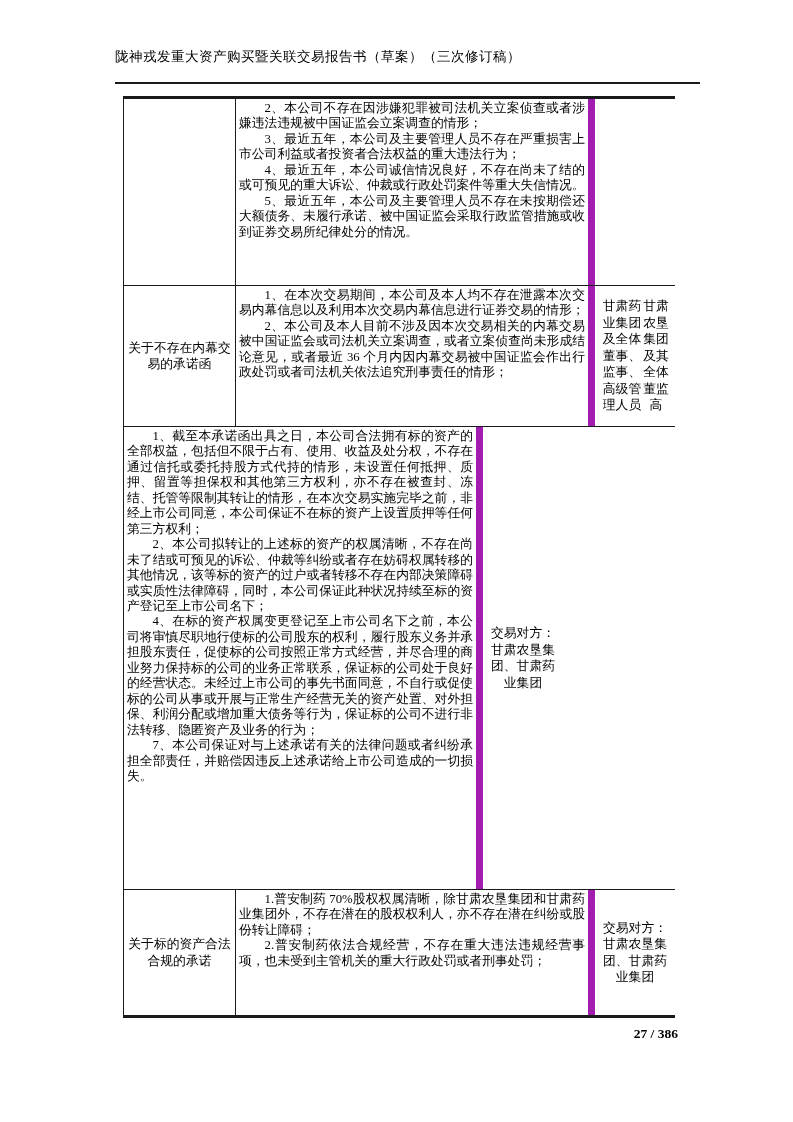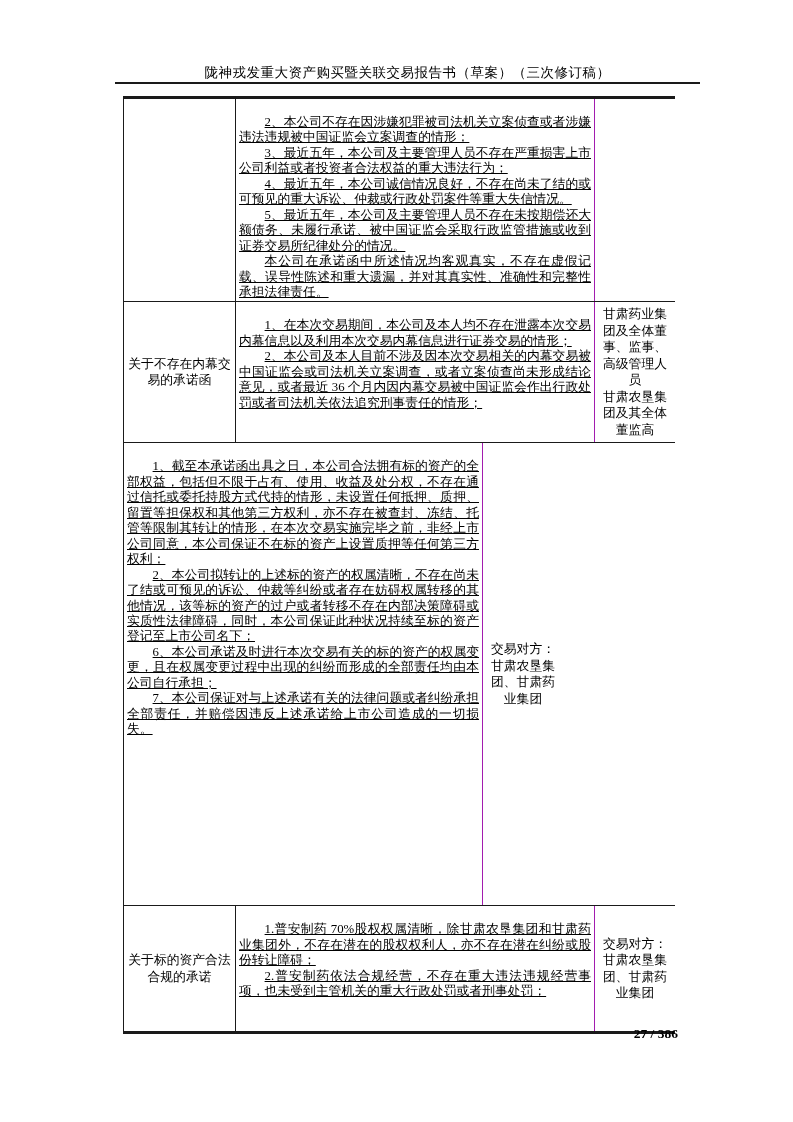--- a/index.html
+++ b/index.html
@@ -11,23 +11,23 @@
     margin: 0 auto;
     background: #ffffff;
     overflow: hidden;
   }
   .header {
     position: absolute;
     left: 115px; top: 58px;
     width: 585px; height: 26px;
     border-bottom: 2px solid #1a1a1a;
     display: flex;
-    justify-content: center;
+    justify-content: flex-start;
     align-items: flex-end;
-    padding-bottom: 0;
+    padding-bottom: 16px;
     font-size: 13.5px;
     letter-spacing: 0.5px;
   }
   .doc-table {
     position: absolute;
     left: 123px; top: 96px;
     width: 552px;
     border-top: 3px solid #1a1a1a;
     border-bottom: 3px solid #1a1a1a;
     border-left: 1px solid #1a1a1a;
@@ -43,32 +43,31 @@
     width: 112px;
     border-right: 1px solid #1a1a1a;
     display: flex; flex-direction: column;
     justify-content: center; align-items: flex-start;
     text-align: center;
     line-height: 16.5px;
     padding: 2px 2px;
   }
   .cell-content {
     width: 359px;
-    border-right: 1px solid #a21caf;
-    padding: 16px 3px 1px 3px;
+    border-right: 7px solid #a21caf;
+    padding: 2px 3px 1px 3px;
     line-height: 15.45px;
-    text-decoration: underline;
   }
   .cell-content p {
     text-indent: 2em;
     text-align: justify;
   }
   .cell-party {
     width: 80px;
-    display: flex; flex-direction: column;
+    display: flex; flex-direction: row;
     justify-content: center; align-items: center;
     text-align: center;
     line-height: 16.5px;
     padding: 2px 6px;
   }
   .footer {
     position: absolute;
     left: 123px; top: 1026px;
     width: 555px;
     text-align: right;
@@ -91,21 +90,20 @@
 
     <div class="trow row-0">
       <div class="cell-label">
         <span></span>
       </div>
       <div class="cell-content">
         <p>2、本公司不存在因涉嫌犯罪被司法机关立案侦查或者涉嫌违法违规被中国证监会立案调查的情形；</p>
         <p>3、最近五年，本公司及主要管理人员不存在严重损害上市公司利益或者投资者合法权益的重大违法行为；</p>
         <p>4、最近五年，本公司诚信情况良好，不存在尚未了结的或可预见的重大诉讼、仲裁或行政处罚案件等重大失信情况。</p>
         <p>5、最近五年，本公司及主要管理人员不存在未按期偿还大额债务、未履行承诺、被中国证监会采取行政监管措施或收到证券交易所纪律处分的情况。</p>
-        <p>本公司在承诺函中所述情况均客观真实，不存在虚假记载、误导性陈述和重大遗漏，并对其真实性、准确性和完整性承担法律责任。</p>
       </div>
       <div class="cell-party"></div>
     </div>
 
     <div class="trow row-1">
       <div class="cell-label">
         <span>关于不存在内幕交易的承诺函</span>
       </div>
       <div class="cell-content">
         <p>1、在本次交易期间，本公司及本人均不存在泄露本次交易内幕信息以及利用本次交易内幕信息进行证券交易的情形；</p>
@@ -114,21 +112,21 @@
       <div class="cell-party">
         <p>甘肃药业集团及全体董事、监事、高级管理人员</p>
         <p>甘肃农垦集团及其全体董监高</p>
       </div>
     </div>
 
     <div class="trow row-2">
       <div class="cell-content">
         <p>1、截至本承诺函出具之日，本公司合法拥有标的资产的全部权益，包括但不限于占有、使用、收益及处分权，不存在通过信托或委托持股方式代持的情形，未设置任何抵押、质押、留置等担保权和其他第三方权利，亦不存在被查封、冻结、托管等限制其转让的情形，在本次交易实施完毕之前，非经上市公司同意，本公司保证不在标的资产上设置质押等任何第三方权利；</p>
         <p>2、本公司拟转让的上述标的资产的权属清晰，不存在尚未了结或可预见的诉讼、仲裁等纠纷或者存在妨碍权属转移的其他情况，该等标的资产的过户或者转移不存在内部决策障碍或实质性法律障碍，同时，本公司保证此种状况持续至标的资产登记至上市公司名下；</p>
-        <p>6、本公司承诺及时进行本次交易有关的标的资产的权属变更，且在权属变更过程中出现的纠纷而形成的全部责任均由本公司自行承担；</p>
+        <p>4、在标的资产权属变更登记至上市公司名下之前，本公司将审慎尽职地行使标的公司股东的权利，履行股东义务并承担股东责任，促使标的公司按照正常方式经营，并尽合理的商业努力保持标的公司的业务正常联系，保证标的公司处于良好的经营状态。未经过上市公司的事先书面同意，不自行或促使标的公司从事或开展与正常生产经营无关的资产处置、对外担保、利润分配或增加重大债务等行为，保证标的公司不进行非法转移、隐匿资产及业务的行为；</p>
         <p>7、本公司保证对与上述承诺有关的法律问题或者纠纷承担全部责任，并赔偿因违反上述承诺给上市公司造成的一切损失。</p>
       </div>
       <div class="cell-party">
         <p>交易对方：甘肃农垦集团、甘肃药业集团</p>
       </div>
     </div>
 
     <div class="trow row-3">
       <div class="cell-label">
         <span>关于标的资产合法合规的承诺</span>

